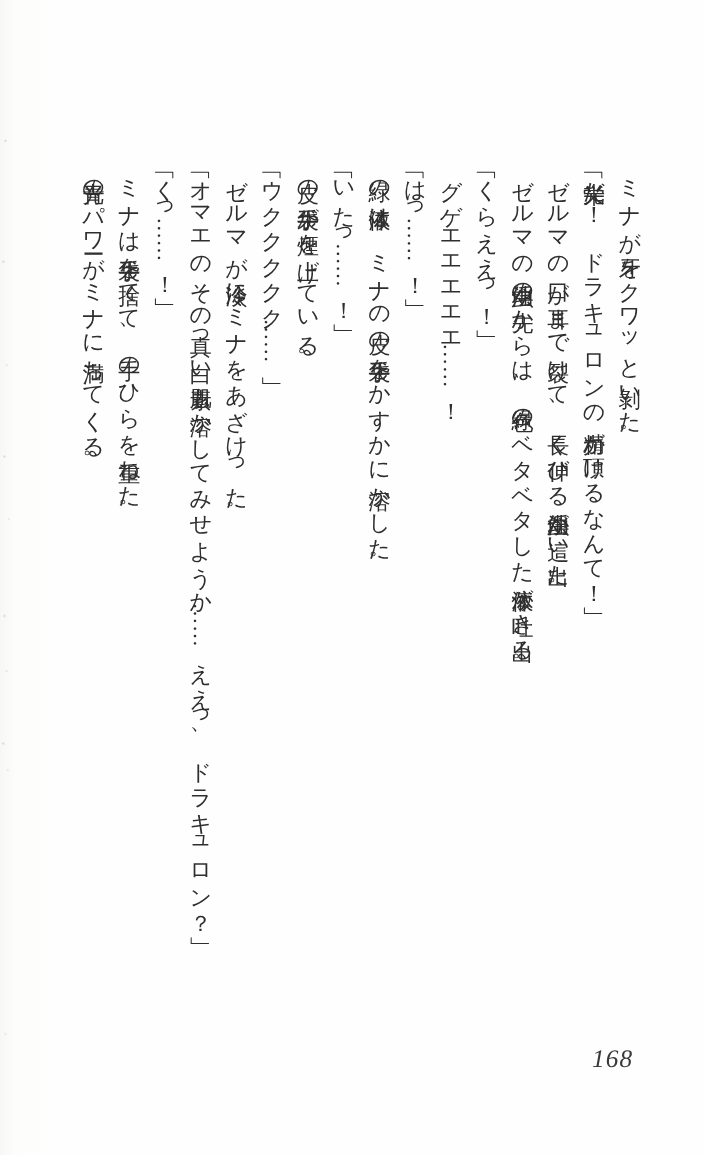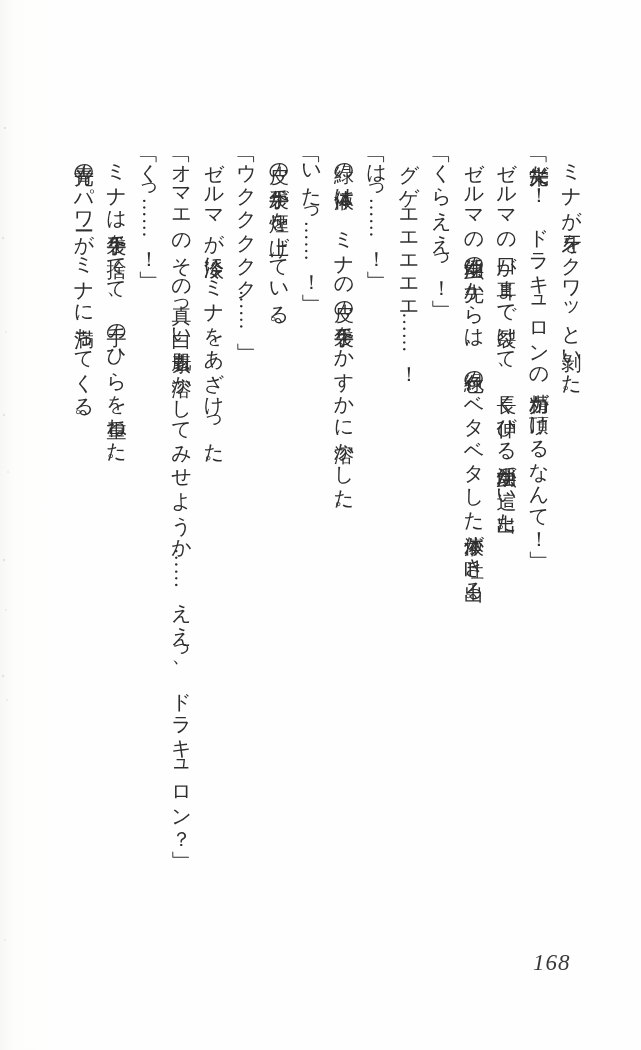--- a/index.html
+++ b/index.html
@@ -51,20 +51,21 @@
   }
   .vtext p {
     margin: 0;
     padding: 0;
   }
   .page-number {
     position: absolute;
     left: 533px;
     top: 950px;
     width: 48px;
+    text-align: center;
     font-size: 23px;
     font-style: italic;
     color: #3a3a3a;
     letter-spacing: 1px;
   }
 </style>
 </head>
 <body>
 
 <div class="page">

